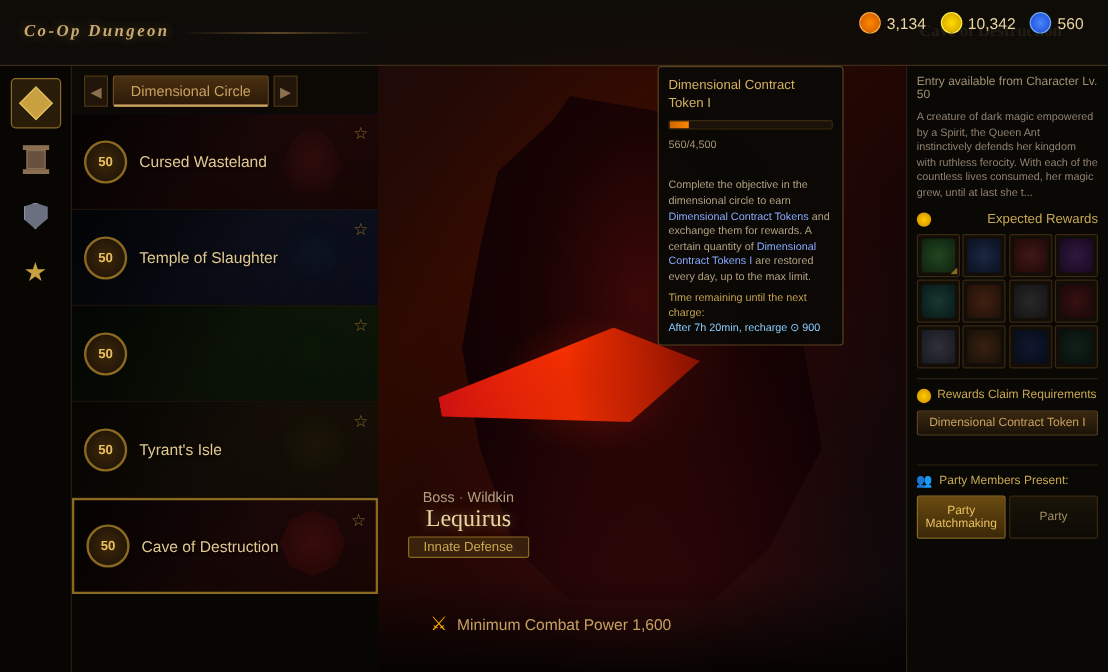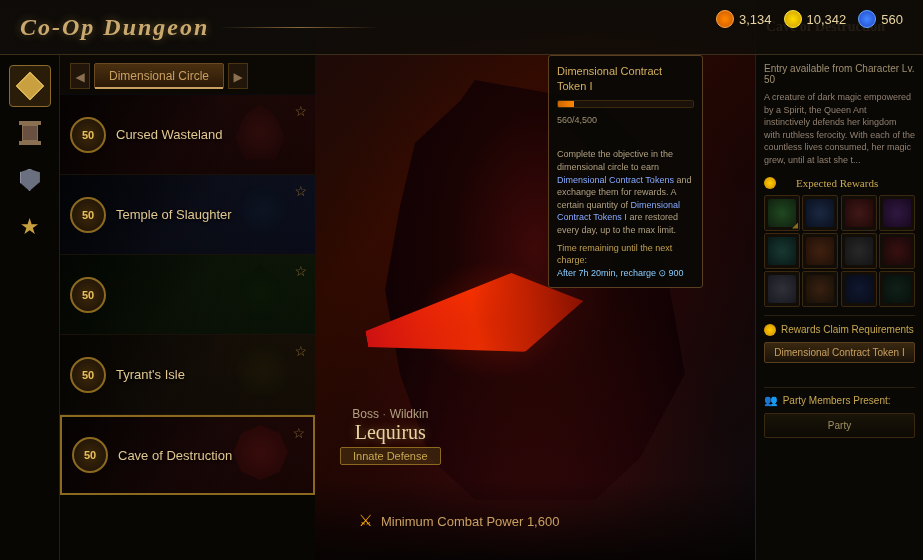--- a/index.html
+++ b/index.html
@@ -131,21 +131,21 @@
       height: 55px;
       background: linear-gradient(180deg, rgba(15,12,8,0.98) 0%, rgba(15,12,8,0.85) 100%);
       border-bottom: 1px solid #3d2e1a;
       display: flex;
       align-items: center;
       padding: 0 20px;
       z-index: 100;
     }
 
     .header-title {
-      font-size: 24px;
+      font-size: 14px;
       color: #c9a96e;
       letter-spacing: 2px;
       text-shadow: 0 0 10px rgba(200,160,80,0.4);
       font-style: italic;
     }
 
     .header-divider {
       width: 160px;
       height: 1px;
       background: linear-gradient(90deg, transparent, #8b6a3a, transparent);
@@ -600,22 +600,23 @@
       line-height: 1.4;
       margin-bottom: 10px;
     }
 
     .rewards-section-title {
       display: flex;
       align-items: center;
       gap: 20px;
       color: #c8a850;
       font-size: 11px;
-      font-family: Liberation Serif, serif;
+      font-family: Liberation Sans, sans-serif;
       margin-bottom: 6px;
+      justify-content: space-between;
     }
 
     .rewards-icon {
       width: 12px;
       height: 12px;
       background: radial-gradient(circle, #ffcc00, #cc8800);
       border-radius: 50%;
     }
 
     .rewards-grid {
@@ -1056,17 +1057,18 @@
       </div>
       <button class="claim-token-btn">Dimensional Contract Token I</button>
     </div>
 
     <div class="party-section">
       <div class="party-title">
         <span class="party-icon">👥</span>
         <span>Party Members Present:</span>
       </div>
       <div class="party-buttons">
+        <button class="party-btn party-btn-gold">Party Matchmaking</button>
         <button class="party-btn party-btn-dark">Party</button>
       </div>
     </div>
   </div>
 </div>
 
 </body></html>

